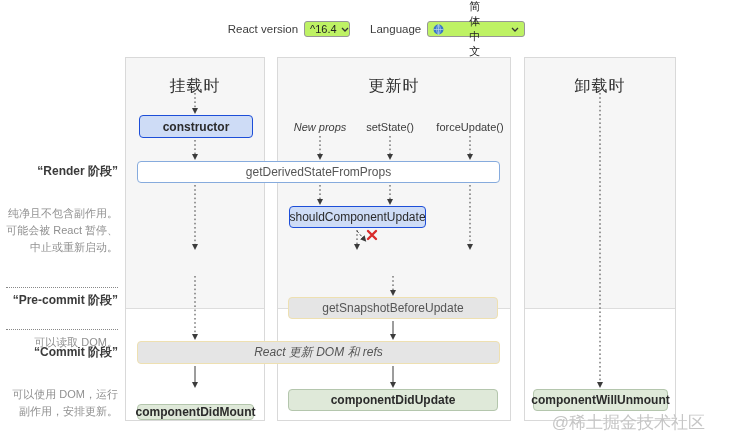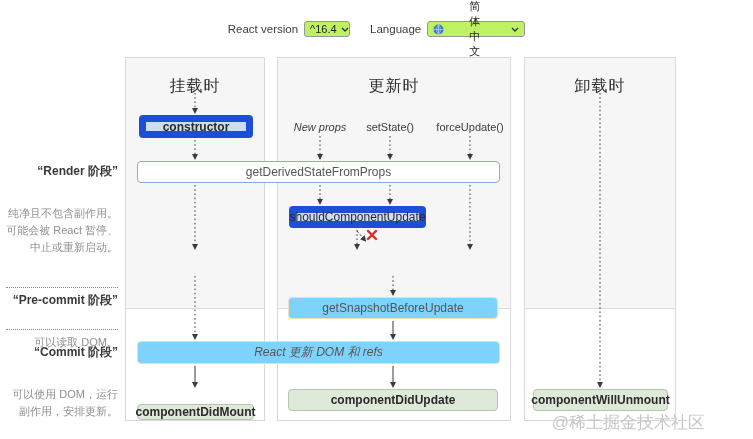--- a/index.html
+++ b/index.html
@@ -32,23 +32,23 @@
   #panel-unmounting{left:524px;width:152px;}
 
   
   .trigger{position:absolute;top:121px;font-size:11px;color:#3c3c3c;
            text-align:center;transform:translateX(-50%);white-space:nowrap;}
   .trigger.it{font-style:italic;}
 
   
   .node{position:absolute;display:flex;align-items:center;justify-content:center;
         border-radius:4px;font-size:12px;box-sizing:border-box;white-space:nowrap;}
-  .node.blue {background:#cedcf6;border:7px solid #1d4ed8;color:#2b2b2b;}
+  .node.blue {background:#cedcf6;border:1px solid #1d4ed8;color:#2b2b2b;}
   .node.white{background:#fff;border:1px solid #86abdd;color:#555;}
-  .node.yellow{background:#7dd3fc;border:1px solid #eee0b1;color:#555;}
+  .node.yellow{background:#e5e5e5;border:1px solid #eee0b1;color:#555;}
   .node.green{background:#dfe9d9;border:1px solid #b4c6ad;color:#2b2b2b;}
   .node.bold{font-weight:700;color:#2b2b2b;}
   .node.it{font-style:italic;}
 
   
   .phase-title{position:absolute;left:4px;width:114px;text-align:right;
                font-size:12px;font-weight:700;color:#3a3a3a;white-space:nowrap;}
   .phase-desc{position:absolute;left:4px;width:114px;text-align:right;
               font-size:11px;line-height:17px;color:#909090;margin-top:24px;}
   .phase-sep{position:absolute;left:6px;width:112px;height:0;

